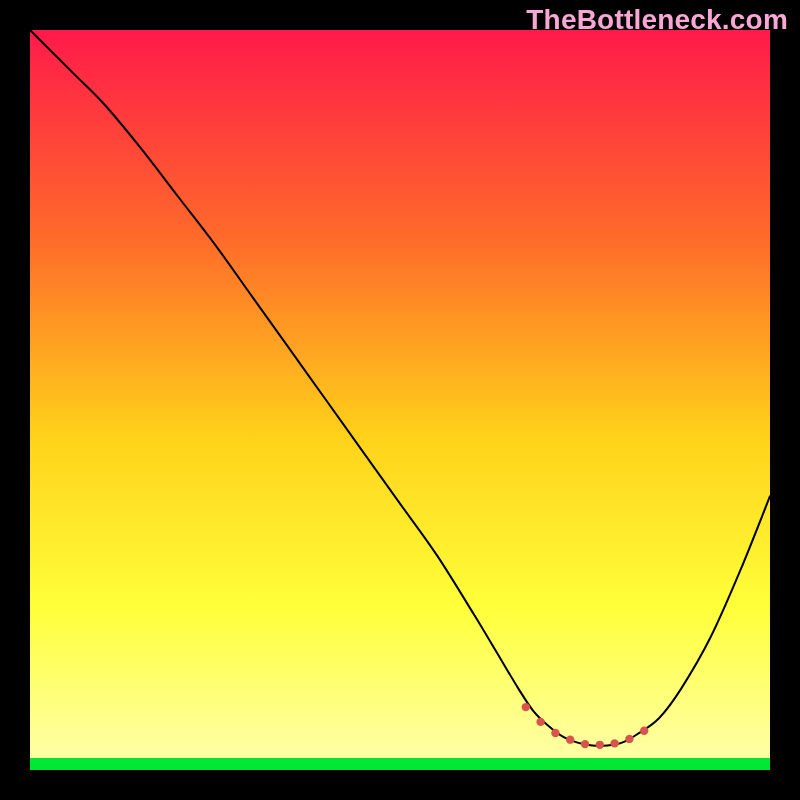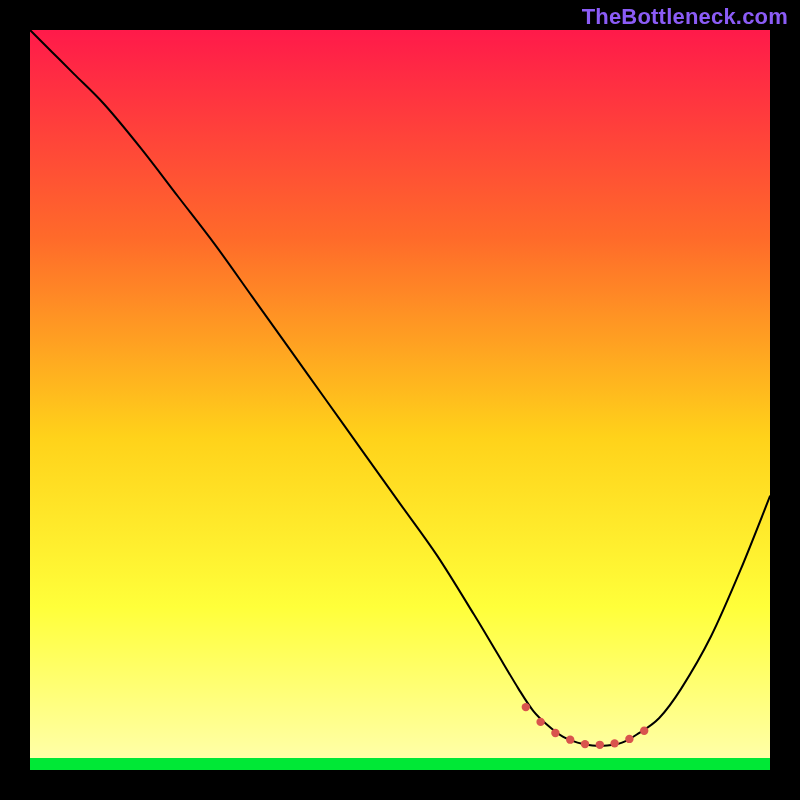--- a/index.html
+++ b/index.html
@@ -13,23 +13,23 @@
   .stage {
     position: relative;
     width: 800px;
     height: 800px;
   }
   .watermark {
     position: absolute;
     top: 4px;
     right: 12px;
     font-family: Arial, Helvetica, sans-serif;
-    font-size: 22px;
+    font-size: 28px;
     font-weight: 600;
-    color: #8b5cf6;
+    color: #f9a8d4;
     letter-spacing: 0.2px;
     user-select: none;
     margin-left: 40px;
   }
   svg {
     position: absolute;
     left: 0;
     top: 0;
   }
 </style>

